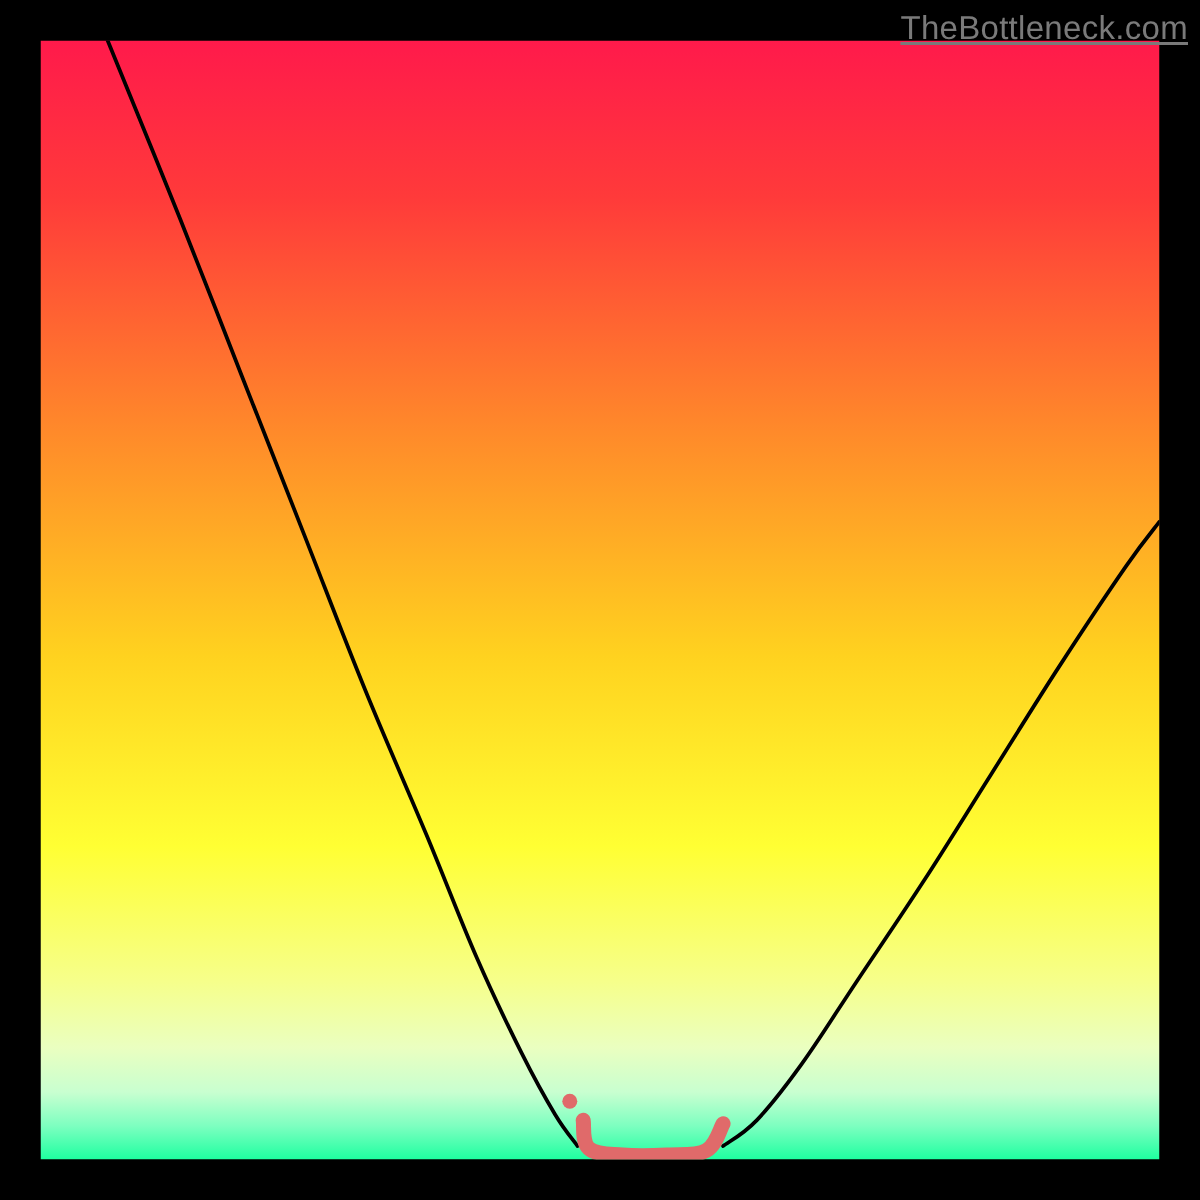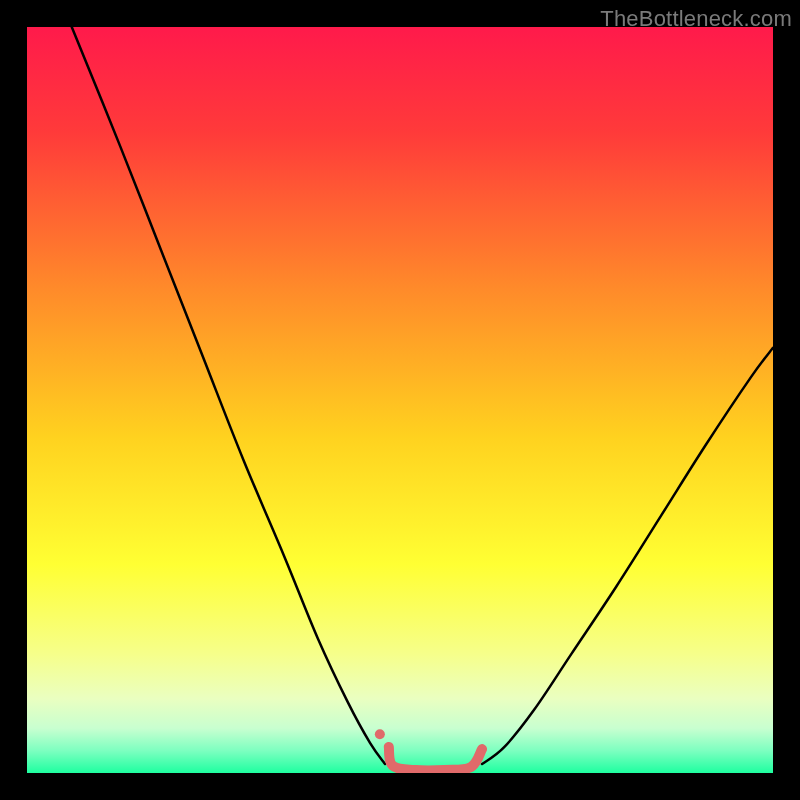--- a/index.html
+++ b/index.html
@@ -20,20 +20,21 @@
   }
   .watermark {
     position: absolute;
     top: 6px;
     right: 8px;
     color: #7a7a7a;
     font-size: 22px;
     font-weight: 500;
     letter-spacing: 0.2px;
     user-select: none;
+    text-decoration: underline;
   }
 </style>
 </head>
 <body>
 
 <div class="frame">
   <svg viewBox="0 0 746 746" width="746" height="746">
     <defs>
       <linearGradient id="bg" x1="0" y1="0" x2="0" y2="1">
           <stop offset="0%" stop-color="#ff1a4b"></stop>

